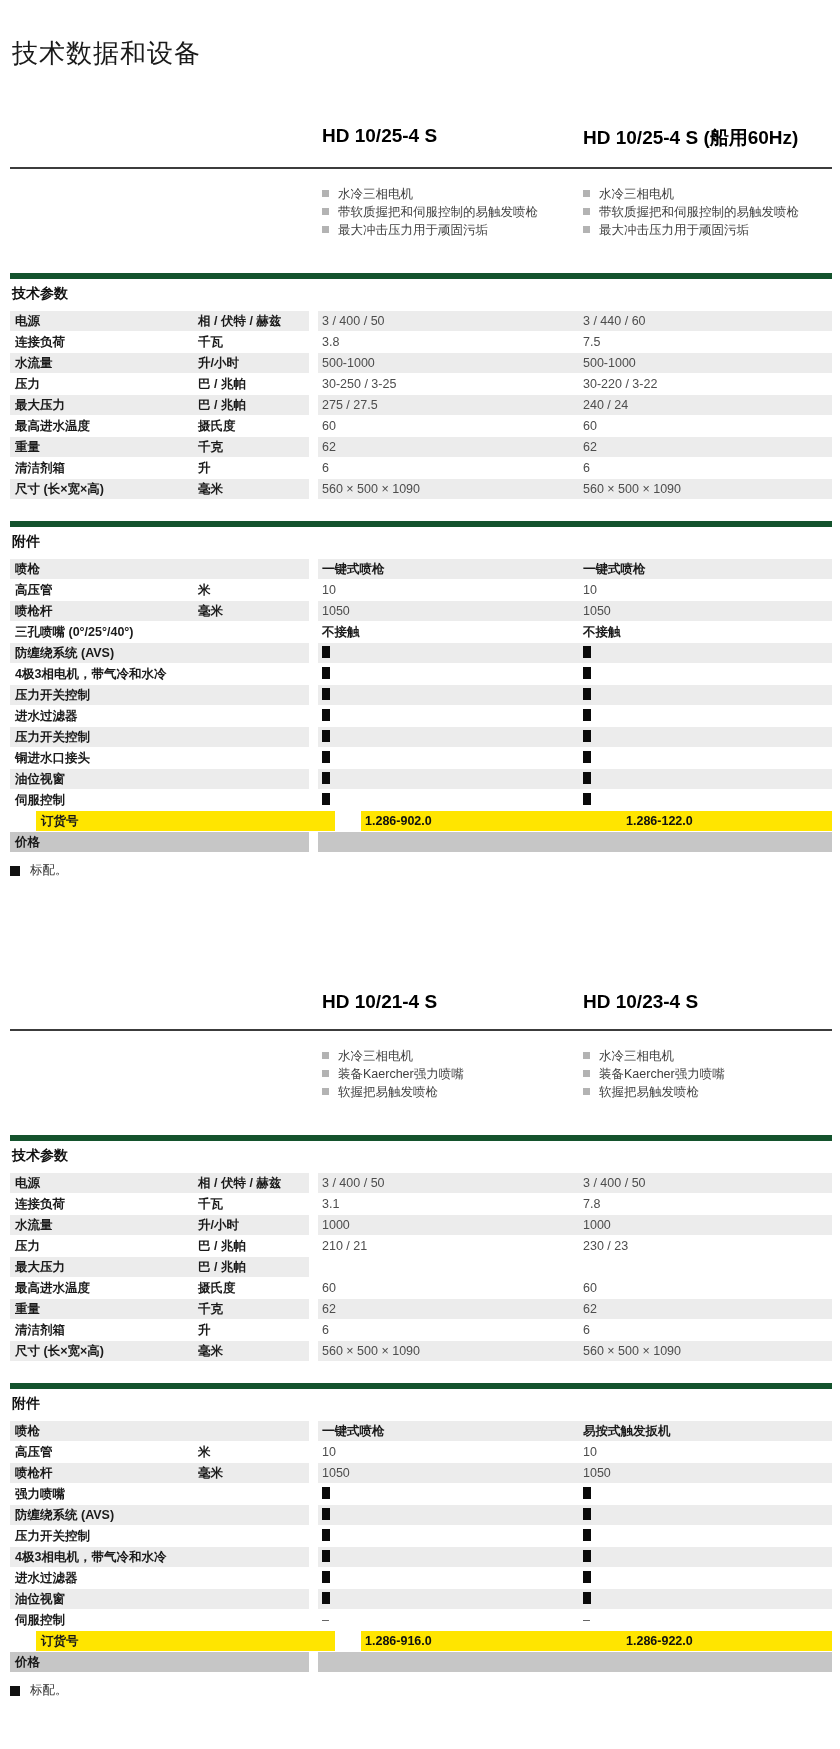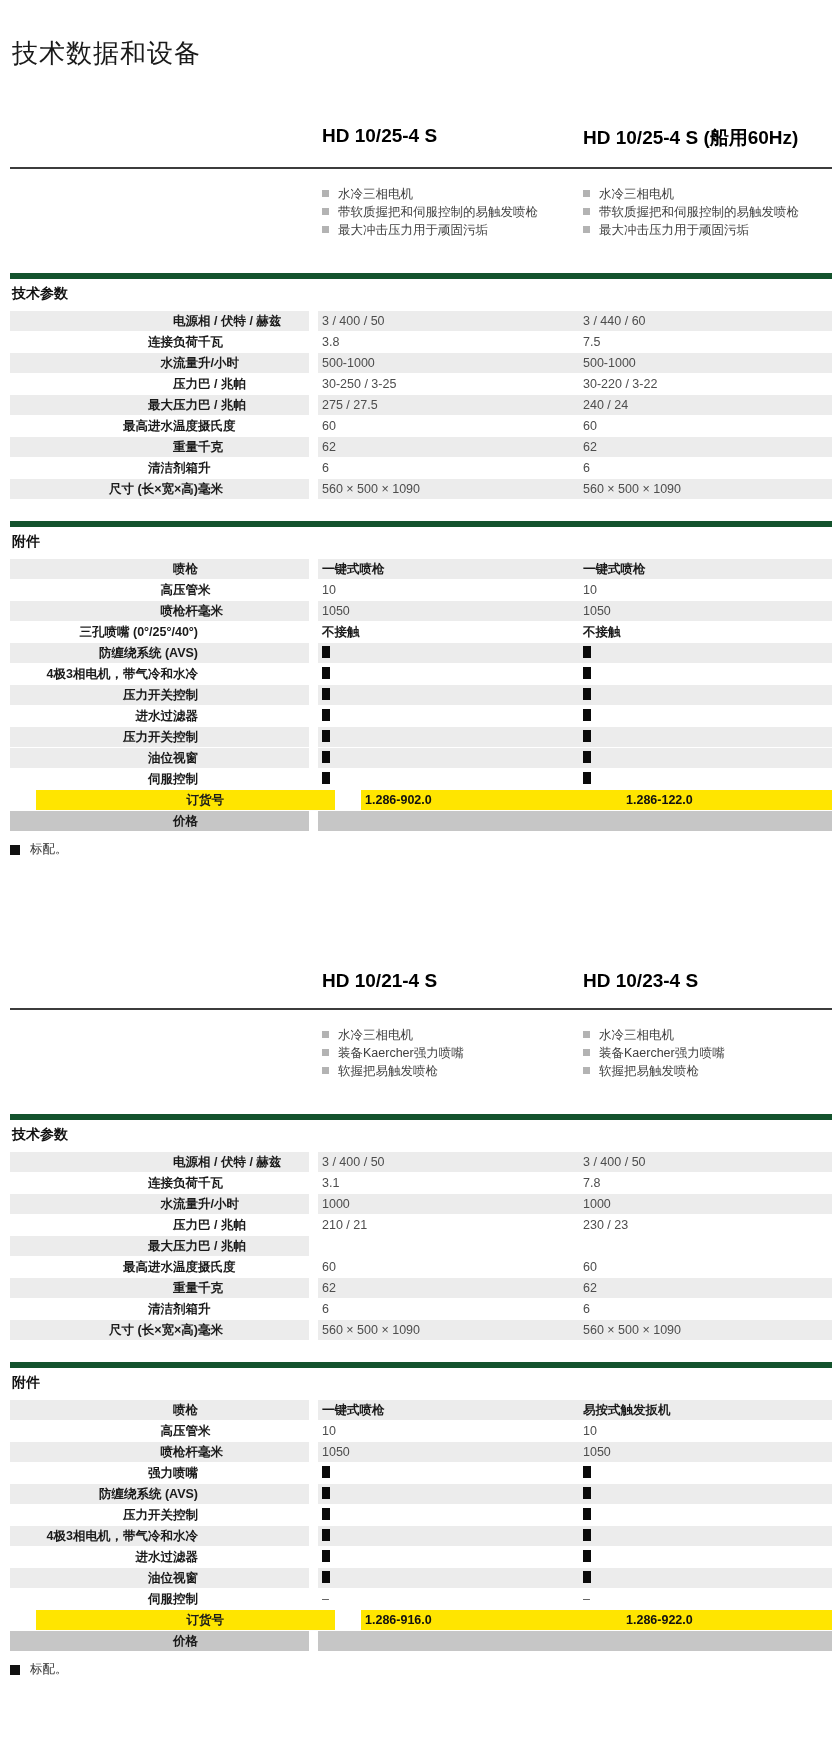--- a/index.html
+++ b/index.html
@@ -28,21 +28,21 @@
   .tbl{margin-top:32px;border-top:6px solid #14532d;}
   .tbl.acc{margin-top:22px;}
   .tblhead{font-size:14px;font-weight:bold;padding:6px 0 8px 2px;color:#111;}
   .row{display:flex;height:20px;margin-bottom:1px;align-items:center;font-size:12.5px;}
   .lcell{width:299px;flex:none;display:flex;align-items:center;padding-left:5px;box-sizing:border-box;height:100%;}
   .vcell{flex:1;display:flex;align-items:center;margin-left:9px;height:100%;}
   .row.gray .lcell,.row.gray .vcell{background:var(--stripe);}
   .row.order .lcell,.row.order .vcell{background:var(--yellow);margin-left:26px;}
   .row.order .v{font-weight:bold;color:#111;}
   .row.price .lcell,.row.price .vcell{background:var(--price);}
-  .lbl{font-weight:bold;width:183px;flex:none;color:#1a1a1a;white-space:nowrap;text-align:right;}
+  .lbl{font-weight:bold;width:183px;flex:none;color:#1a1a1a;white-space:nowrap;}
   .unit{font-weight:bold;color:#1a1a1a;white-space:nowrap;}
   .v{color:#4d4d4d;white-space:nowrap;}
   .v.emph{color:#1a1a1a;font-weight:bold;}
   .vcell .v:first-child{width:265px;flex:none;padding-left:4px;box-sizing:border-box;}
   .vcell .v:last-child{flex:1;}
   .cellsq{display:inline-block;width:8px;height:12px;background:#0a0a0a;}
   .footnote{margin-top:10px;display:flex;align-items:center;font-size:12.5px;color:#2f2f2f;}
   .fnsq{width:10px;height:10px;background:#111;margin-right:10px;flex:none;}
 </style>
 </head>
@@ -272,20 +272,29 @@
           </div>
           <div class="row gray">
             <div class="lcell">
               <span class="lbl">压力开关控制</span>
             </div>
             <div class="vcell">
               <div class="v"><span class="cellsq"></span></div>
               <div class="v"><span class="cellsq"></span></div>
             </div>
           </div>
+          <div class="row">
+            <div class="lcell">
+              <span class="lbl">铜进水口接头</span>
+            </div>
+            <div class="vcell">
+              <div class="v"><span class="cellsq"></span></div>
+              <div class="v"><span class="cellsq"></span></div>
+            </div>
+          </div>
           <div class="row gray">
             <div class="lcell">
               <span class="lbl">油位视窗</span>
             </div>
             <div class="vcell">
               <div class="v"><span class="cellsq"></span></div>
               <div class="v"><span class="cellsq"></span></div>
             </div>
           </div>
           <div class="row">

